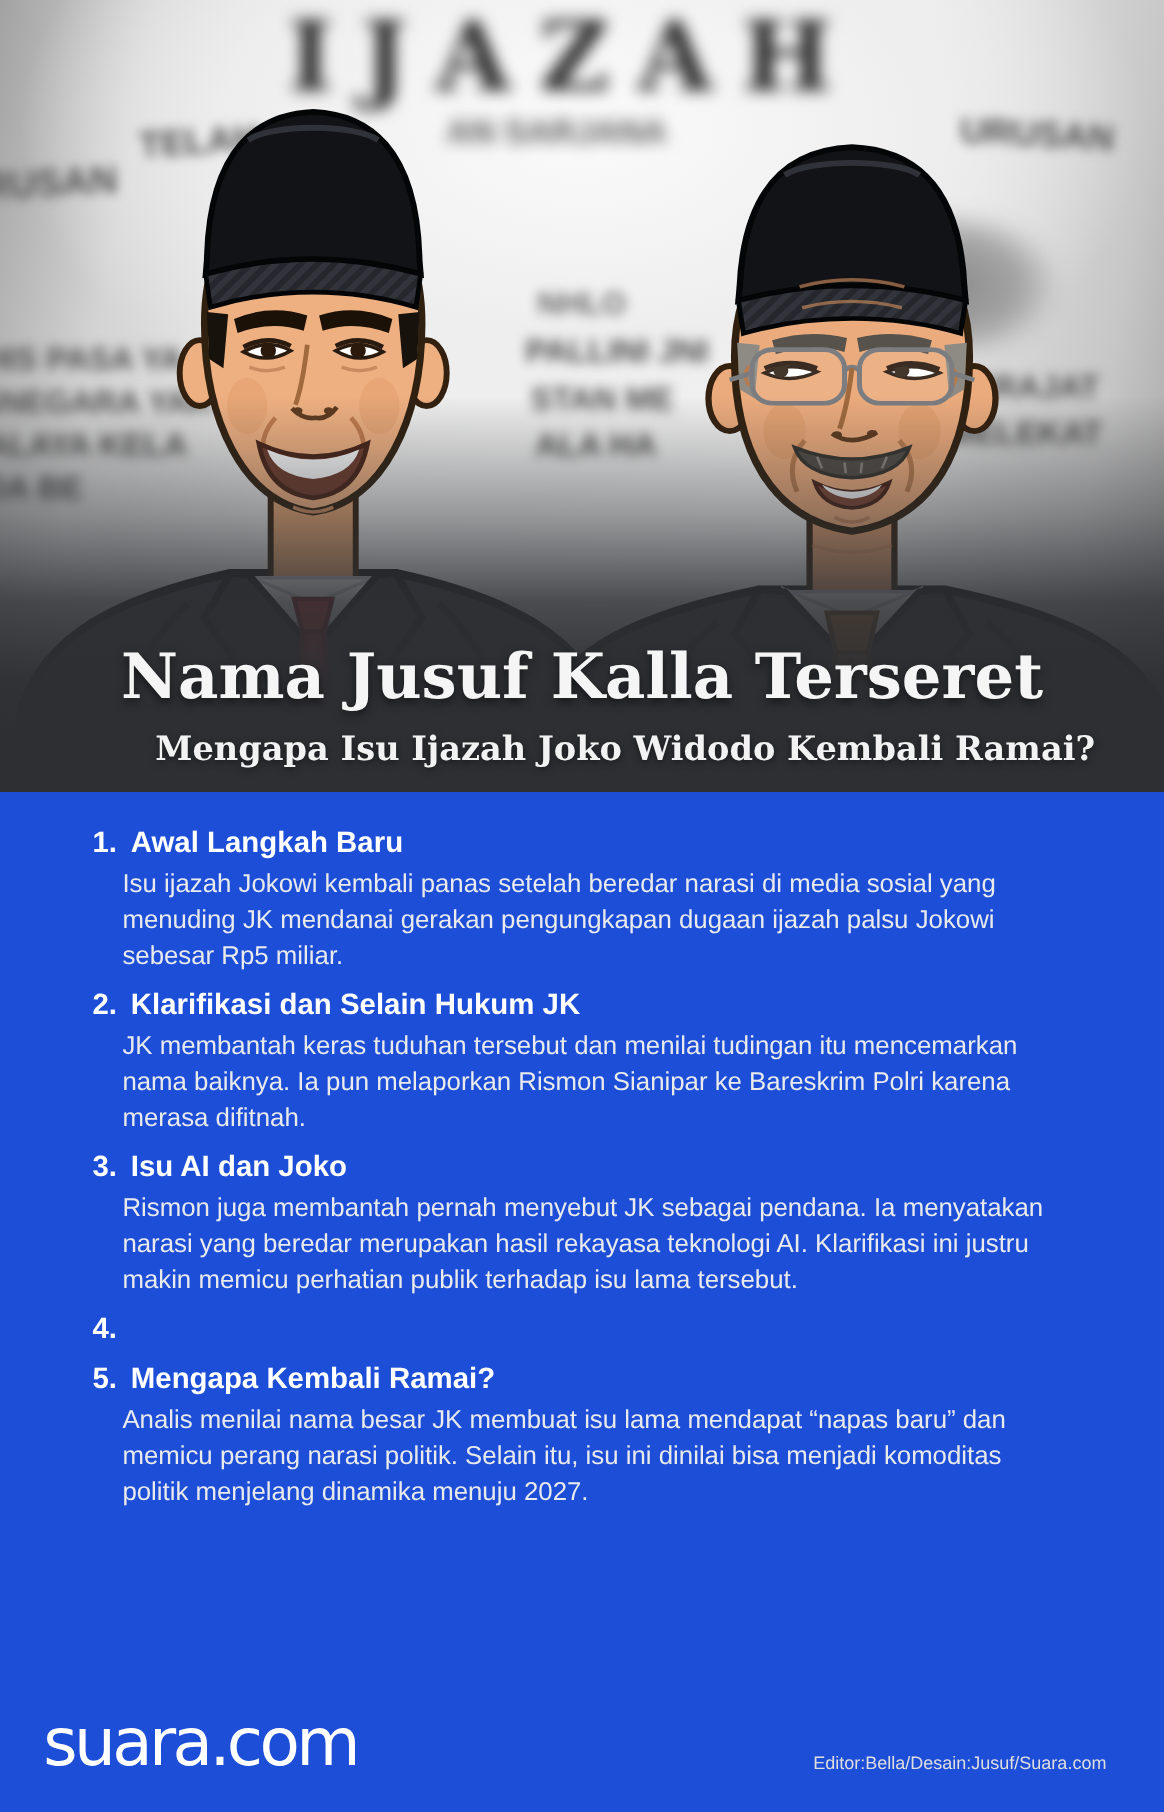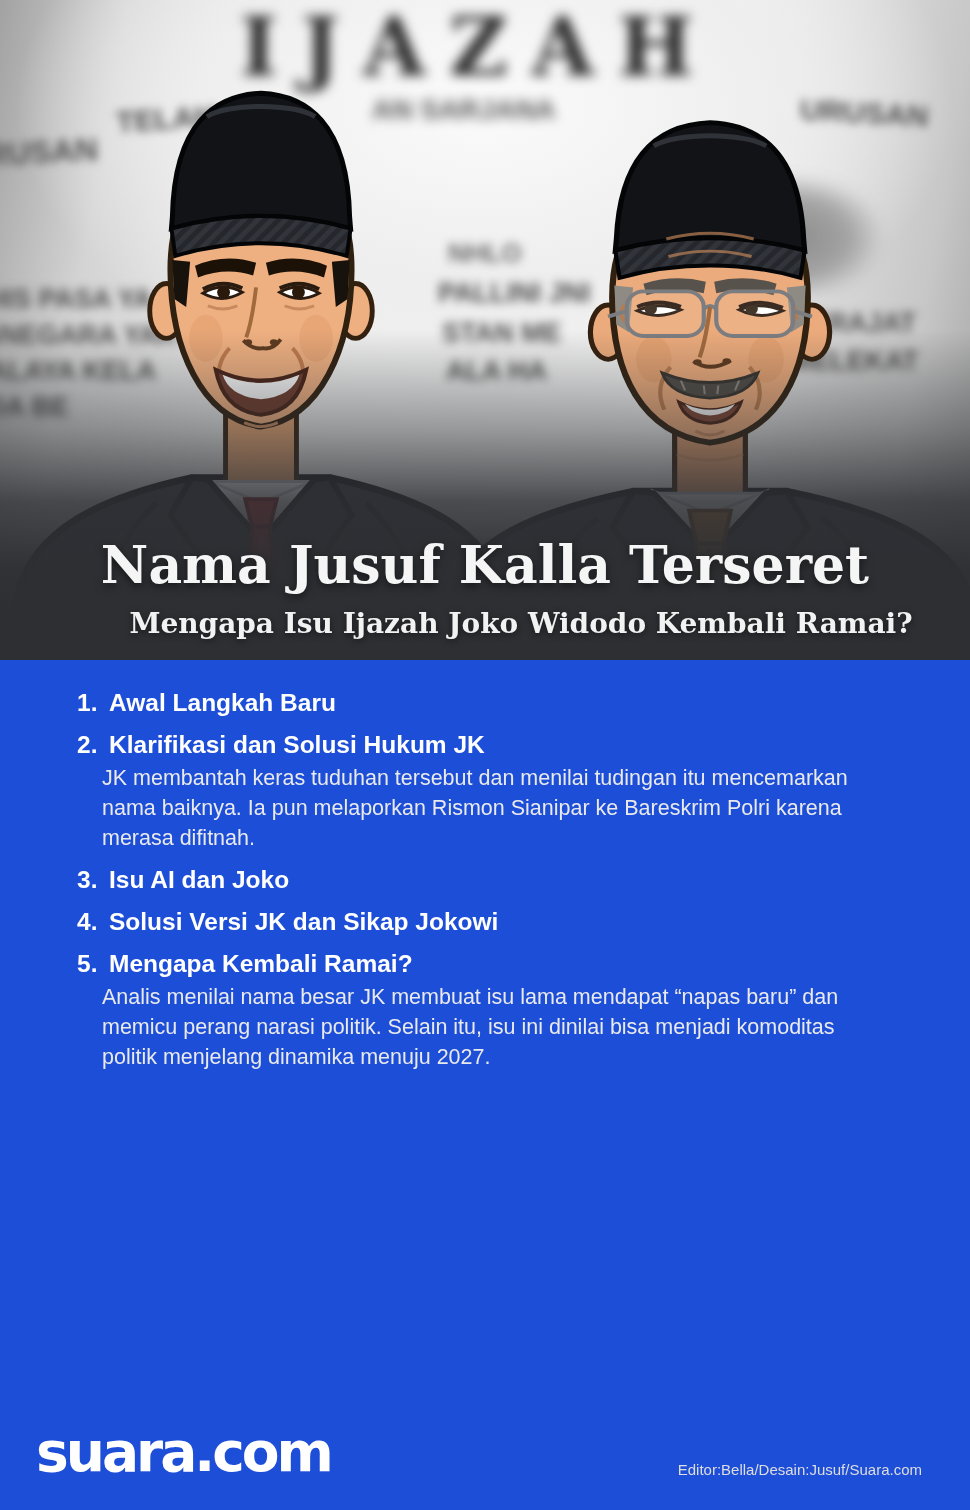--- a/index.html
+++ b/index.html
@@ -55,21 +55,21 @@
 
   
   .content { position:absolute; left:77px; top:688px; right:55px; z-index:5; }
   .sec { margin-bottom:12px; }
   .sec-head { display:flex; font-weight:700; font-size:24.5px; line-height:30px; color:#ffffff; margin-bottom:3px; }
   .num { width:32px; flex:none; }
   .sec-body { margin-left:25px; max-width:785px; font-size:21.5px; line-height:30px; color:#e9eaec; }
 
   
   .logo { position:absolute; left:36px; bottom:26px; z-index:5;
-    font-family:"DejaVu Sans",sans-serif; font-weight:700; font-size:55px; letter-spacing:-3px; color:#ffffff; }
+    font-family:"DejaVu Sans",sans-serif; font-weight:400; font-size:55px; letter-spacing:-3px; color:#ffffff; }
   .credit { position:absolute; right:48px; bottom:32px; z-index:5; font-size:15px; color:#dedede; }
 </style>
 </head>
 <body>
 
 <div class="page">
 
   <div class="hero">
     <div class="paper-bg"></div>
 
@@ -226,38 +226,39 @@
     <h1 class="title">Nama Jusuf Kalla Terseret</h1>
     <h2 class="subtitle">Mengapa Isu Ijazah Joko Widodo Kembali Ramai?</h2>
   </div>
 
   <div class="content">
     <section class="sec">
       <div class="sec-head">
         <span class="num">1.</span>
         <span>Awal Langkah Baru</span>
       </div>
+      <p class="sec-body">Isu ijazah Jokowi kembali panas setelah beredar narasi di media sosial yang menuding JK mendanai gerakan pengungkapan dugaan ijazah palsu Jokowi sebesar Rp5 miliar.</p>
     </section>
     <section class="sec">
       <div class="sec-head">
         <span class="num">2.</span>
-        <span>Klarifikasi dan Solusi Hukum JK</span>
+        <span>Klarifikasi dan Selain Hukum JK</span>
       </div>
       <p class="sec-body">JK membantah keras tuduhan tersebut dan menilai tudingan itu mencemarkan nama baiknya. Ia pun melaporkan Rismon Sianipar ke Bareskrim Polri karena merasa difitnah.</p>
     </section>
     <section class="sec">
       <div class="sec-head">
         <span class="num">3.</span>
         <span>Isu AI dan Joko</span>
       </div>
+      <p class="sec-body">Rismon juga membantah pernah menyebut JK sebagai pendana. Ia menyatakan narasi yang beredar merupakan hasil rekayasa teknologi AI. Klarifikasi ini justru makin memicu perhatian publik terhadap isu lama tersebut.</p>
     </section>
     <section class="sec">
       <div class="sec-head">
         <span class="num">4.</span>
-        <span>Solusi Versi JK dan Sikap Jokowi</span>
       </div>
     </section>
     <section class="sec">
       <div class="sec-head">
         <span class="num">5.</span>
         <span>Mengapa Kembali Ramai?</span>
       </div>
       <p class="sec-body">Analis menilai nama besar JK membuat isu lama mendapat “napas baru” dan memicu perang narasi politik. Selain itu, isu ini dinilai bisa menjadi komoditas politik menjelang dinamika menuju 2027.</p>
     </section>
   </div>

